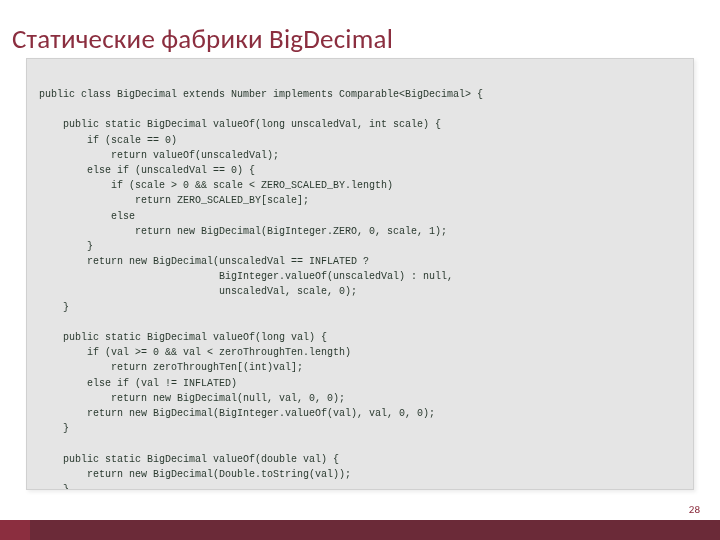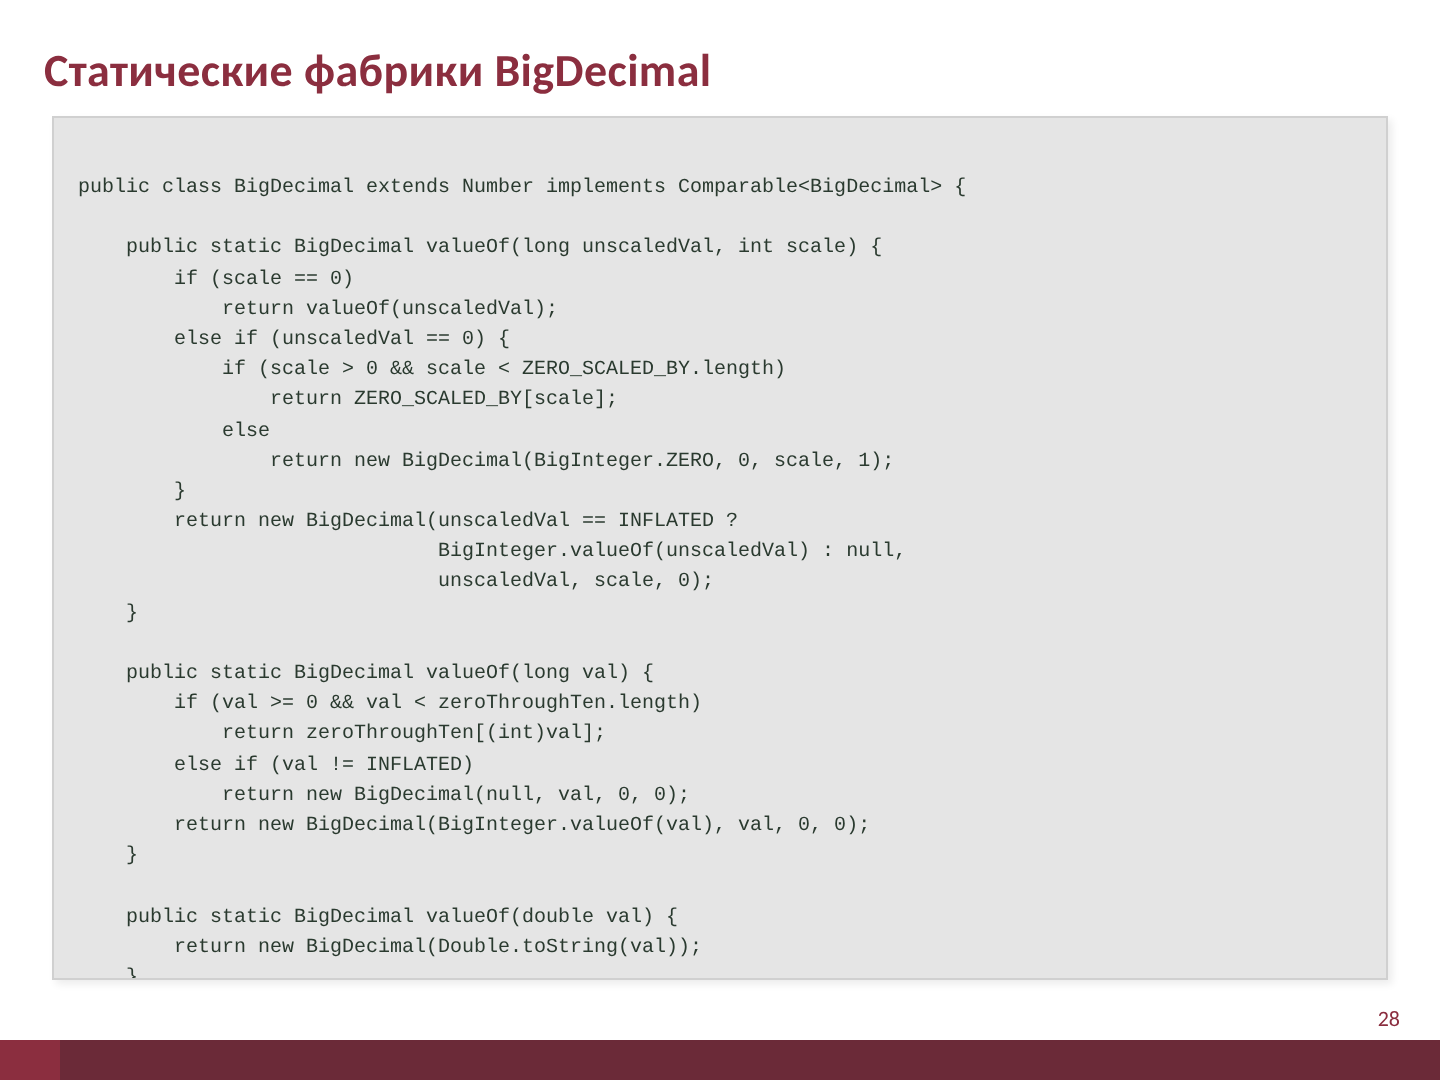--- a/index.html
+++ b/index.html
@@ -7,23 +7,23 @@
       width: 720px;
       height: 540px;
       font-family: Calibri, Arial, sans-serif;
       background: #ffffff;
       position: relative;
       overflow: hidden;
     }
     .slide-title {
       position: absolute;
       top: 22px;
-      left: 22px;
-      font-size: 23px;
-      font-weight: 700;
+      left: 12px;
+      font-size: 27px;
+      font-weight: 400;
       color: #8B2E3F;
       letter-spacing: 0.2px;
     }
     .code-block {
       position: absolute;
       top: 58px;
       left: 26px;
       width: 668px;
       height: 432px;
       background: #e5e5e5;

